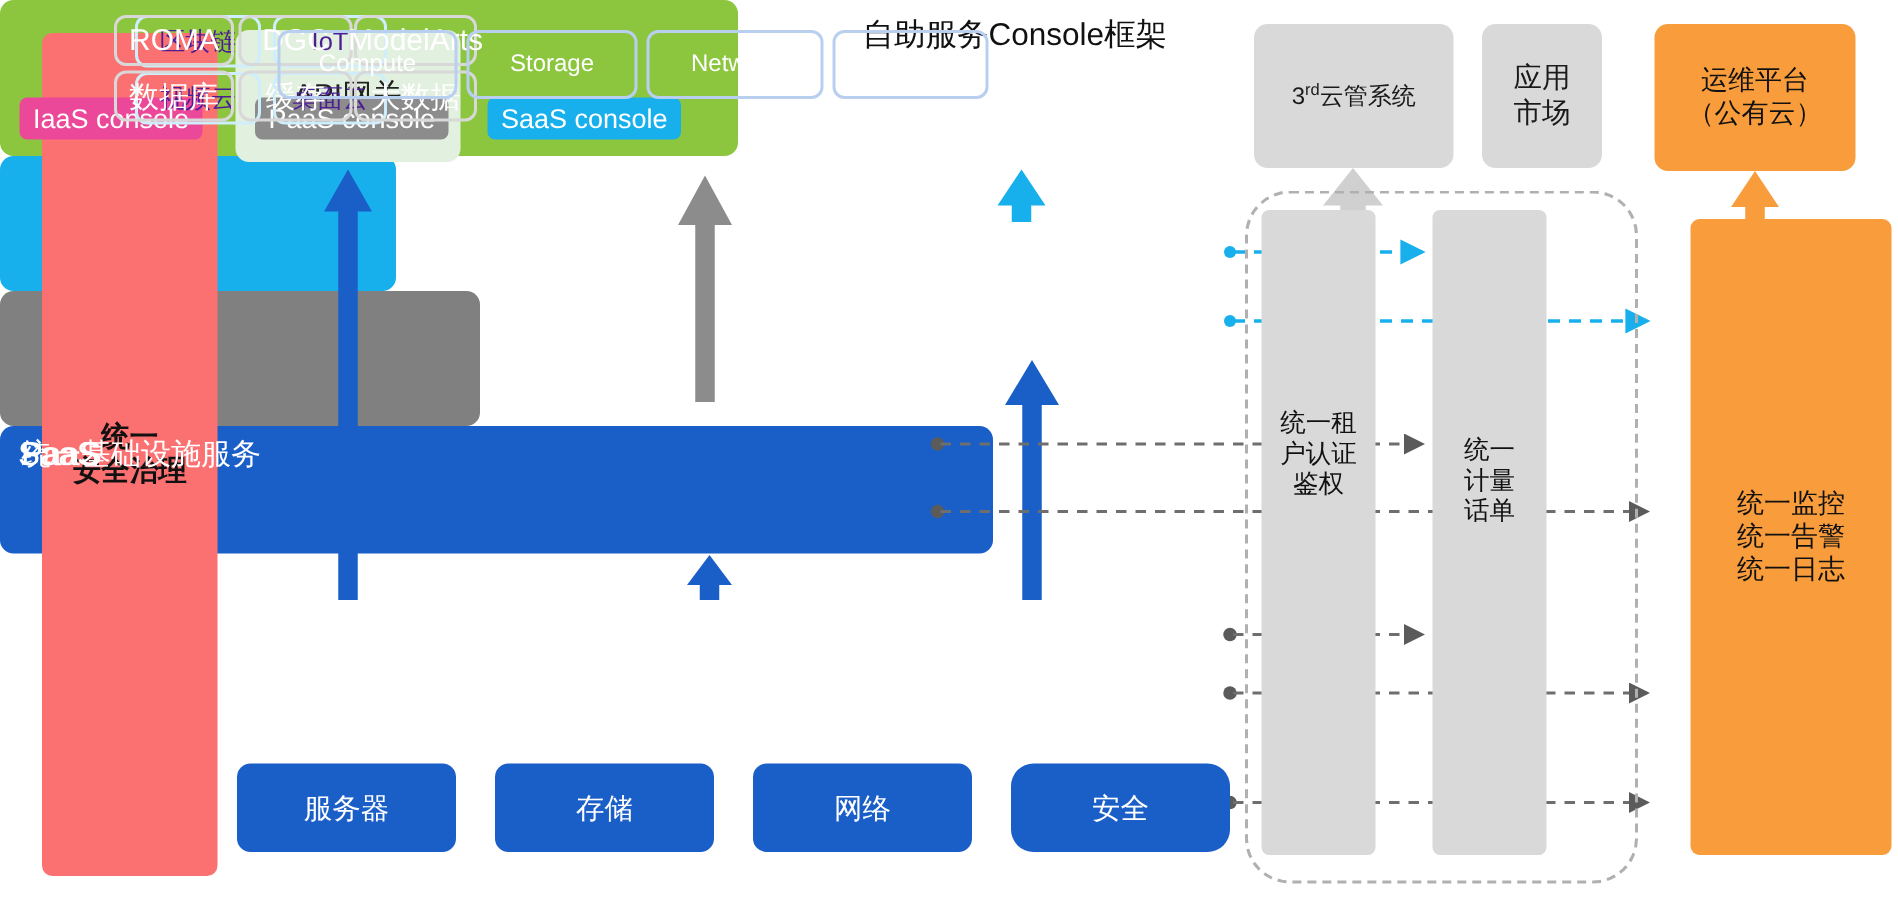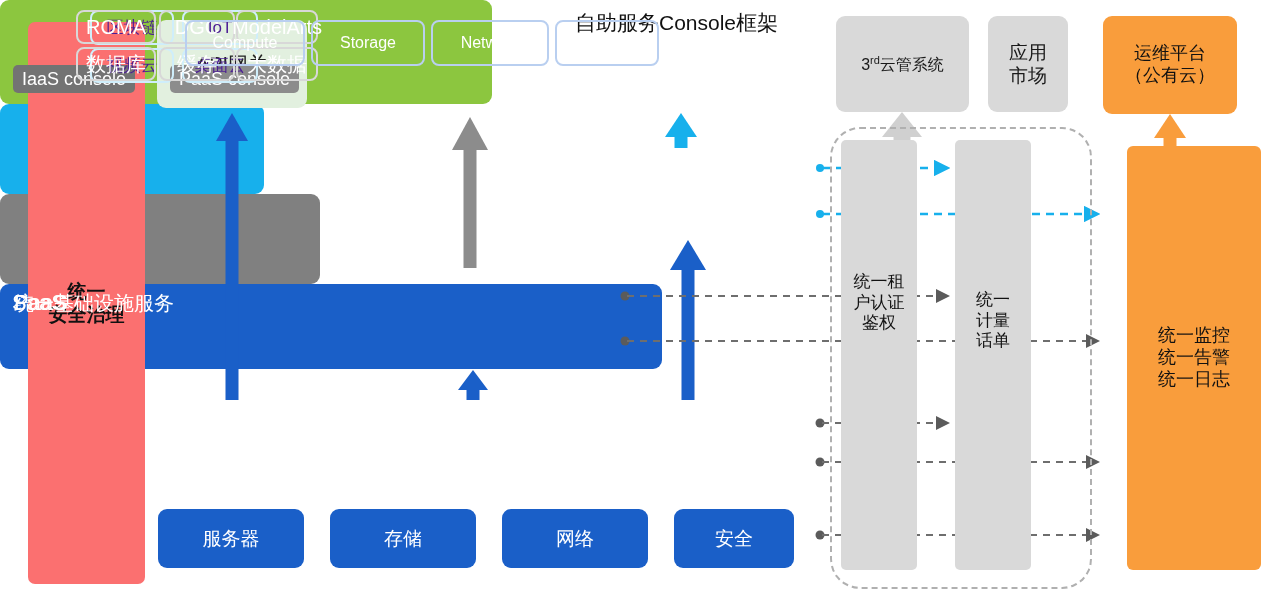--- a/index.html
+++ b/index.html
@@ -11,21 +11,21 @@
   #security{left:28px;top:22px;width:117px;height:562px;background:#fb7070;border-radius:7px;color:#111;font-size:19px;font-weight:700;}
 
   
   #apigw{left:157px;top:20px;width:150px;height:88px;background:#e2f0df;border-radius:9px;color:#222;font-size:20px;}
 
   
   #console{left:323px;top:20px;width:492px;height:104px;background:#8cc63f;border-radius:9px;display:block;}
   #console .ctitle{position:absolute;left:0;top:9px;width:100%;text-align:center;font-size:21px;color:#111;font-weight:400;margin-left:44px;}
   .ctag{position:absolute;top:65px;height:28px;border-radius:5px;display:flex;align-items:center;justify-content:center;
         color:#fff;font-size:18px;padding:0 9px;box-sizing:border-box;}
-  #ctag0{left:13px;background:#737373;}
+  #ctag0{left:13px;background:#ec4899;}
   #ctag1{left:170px;background:#8c8c8c;}
   #ctag2{left:325px;background:#17b0ec;}
 
   
   #thirdparty{left:836px;top:16px;width:133px;height:96px;background:#d9d9d9;border-radius:9px;color:#1a1a1a;font-size:16px;}
   #appmarket{left:988px;top:16px;width:80px;height:96px;background:#d9d9d9;border-radius:9px;color:#1a1a1a;font-size:19px;}
 
   
   #opsplat{left:1103px;top:16px;width:134px;height:98px;background:#f99d3c;border-radius:9px;color:#111;font-size:18px;}
 
@@ -56,21 +56,21 @@
   #itag0{left:185px;width:116px;}
   #itag1{left:311px;width:110px;}
   #itag2{left:431px;width:114px;}
   #itag3{left:555px;width:100px;}
 
   
   .bbox{position:absolute;top:509px;height:59px;background:#1a5fc8;border-radius:9px;color:#fff;font-size:19px;display:flex;align-items:center;justify-content:center;}
   #bbox0{left:158px;width:146px;}
   #bbox1{left:330px;width:146px;}
   #bbox2{left:502px;width:146px;}
-  #bbox3{left:674px;width:120px;}
+  #bbox3{left:674px;width:146px;border-radius:15px;}
 
   
   #dashbox{position:absolute;left:830px;top:127px;width:258px;height:458px;border:2px dashed #b0b0b0;border-radius:30px;}
 
   
   #col-auth{left:841px;top:140px;width:76px;height:430px;background:#d9d9d9;border-radius:5px;color:#111;font-size:17px;align-items:flex-start;padding-top:132px;}
   #col-meter{left:955px;top:140px;width:76px;height:430px;background:#d9d9d9;border-radius:5px;color:#111;font-size:17px;align-items:flex-start;padding-top:150px;}
 
   
   #monitor{left:1127px;top:146px;width:134px;height:424px;background:#f99d3c;border-radius:6px;color:#111;font-size:18px;}
@@ -168,20 +168,21 @@
   </div>
 
   <div class="box" id="apigw">
     <span>API网关</span>
   </div>
 
   <div id="console">
     <div class="ctitle">自助服务Console框架</div>
     <div class="ctag" id="ctag0">IaaS console</div>
     <div class="ctag" id="ctag1">PaaS console</div>
+    <div class="ctag" id="ctag2">SaaS console</div>
   </div>
 
   <div class="box" id="thirdparty">
     <span><span>3</span><sup style="font-size:11px;">rd</sup><span>云管系统</span></span>
   </div>
 
   <div class="box" id="appmarket">
     <span>应用<br>市场</span>
   </div>
 

